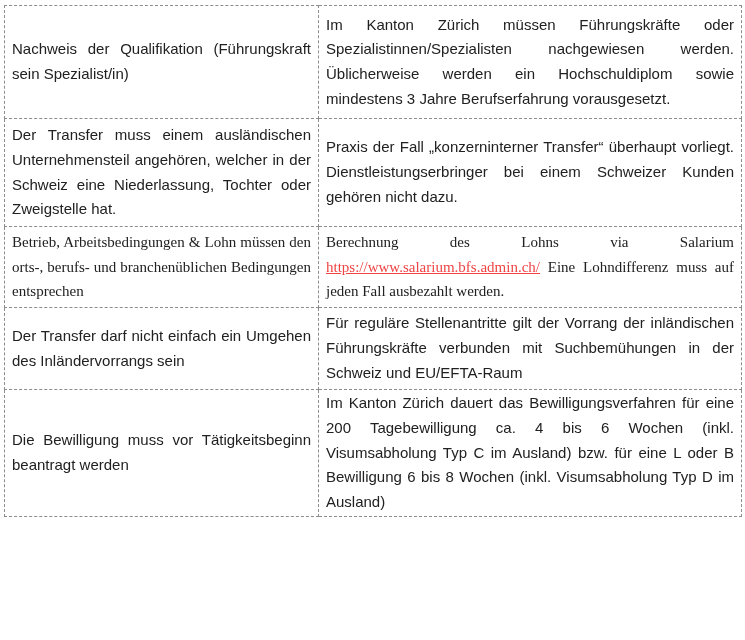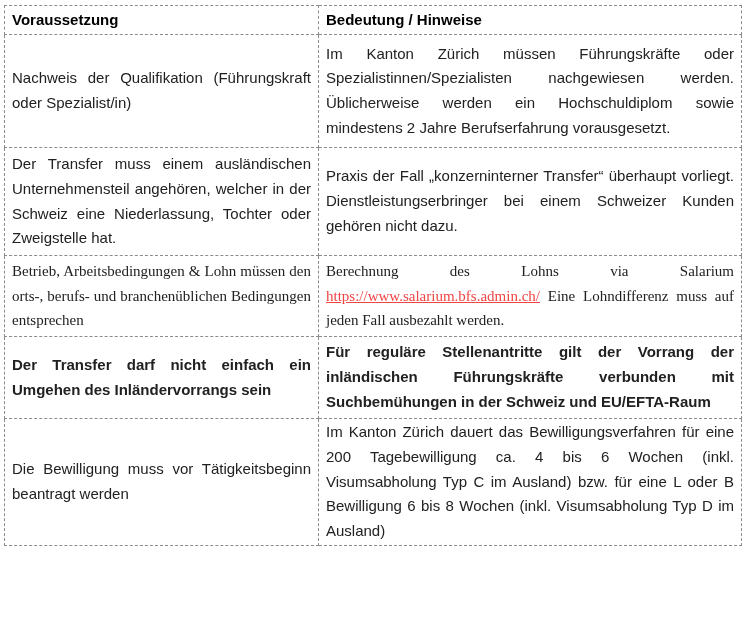--- a/index.html
+++ b/index.html
@@ -37,44 +37,40 @@
     text-align: left;
     font-weight: 700;
     color: #000000;
     height: 26px;
     line-height: 1.3;
   }
   tr.r1 { height: 113px; }
   tr.r2 { height: 108px; margin-top: 16px; }
   tr.r3 { height: 80px; }
   tr.r4 { height: 81px; font-family: Liberation Serif, serif; }
-  tr.r5 { height: 82px; font-weight: bold; }
+  tr.r5 { height: 82px; }
   tr.r6 { height: 124px; }
   a.doc-link {
     text-decoration: underline;
     cursor: pointer;
   }
 </style>
 </head>
 <body>
 
 <div class="page">
   <table class="req-table">
     <colgroup>
       <col class="col-left">
       <col class="col-right">
     </colgroup>
     <tbody>
-        <tr>
-      <th>Voraussetzung</th>
-      <th>Bedeutung / Hinweise</th>
-    </tr>
     <tr class="r1">
-      <td>Nachweis der Qualifikation (Führungskraft oder Spezialist/in)</td>
-      <td>Im Kanton Zürich müssen Führungskräfte oder Spezialistinnen/Spezialisten nachgewiesen werden. Üblicherweise werden ein Hochschuldiplom sowie mindestens 2 Jahre Berufserfahrung vorausgesetzt.</td>
+      <td>Nachweis der Qualifikation (Führungskraft sein Spezialist/in)</td>
+      <td>Im Kanton Zürich müssen Führungskräfte oder Spezialistinnen/Spezialisten nachgewiesen werden. Üblicherweise werden ein Hochschuldiplom sowie mindestens 3 Jahre Berufserfahrung vorausgesetzt.</td>
     </tr>
     <tr class="r2">
       <td>Der Transfer muss einem ausländischen Unternehmensteil angehören, welcher in der Schweiz eine Niederlassung, Tochter oder Zweigstelle hat.</td>
       <td>Praxis der Fall „konzerninterner Transfer“ überhaupt vorliegt. Dienstleistungserbringer bei einem Schweizer Kunden gehören nicht dazu.</td>
     </tr>
     <tr class="r4">
       <td>Betrieb, Arbeitsbedingungen &amp; Lohn müssen den orts-, berufs- und branchenüblichen Bedingungen entsprechen</td>
       <td><span>Berechnung des Lohns via Salarium </span><a class="doc-link" style="color: #ef4444;">https://www.salarium.bfs.admin.ch/</a><span> Eine Lohndifferenz muss auf jeden Fall ausbezahlt werden.</span></td>
     </tr>
     <tr class="r5">

